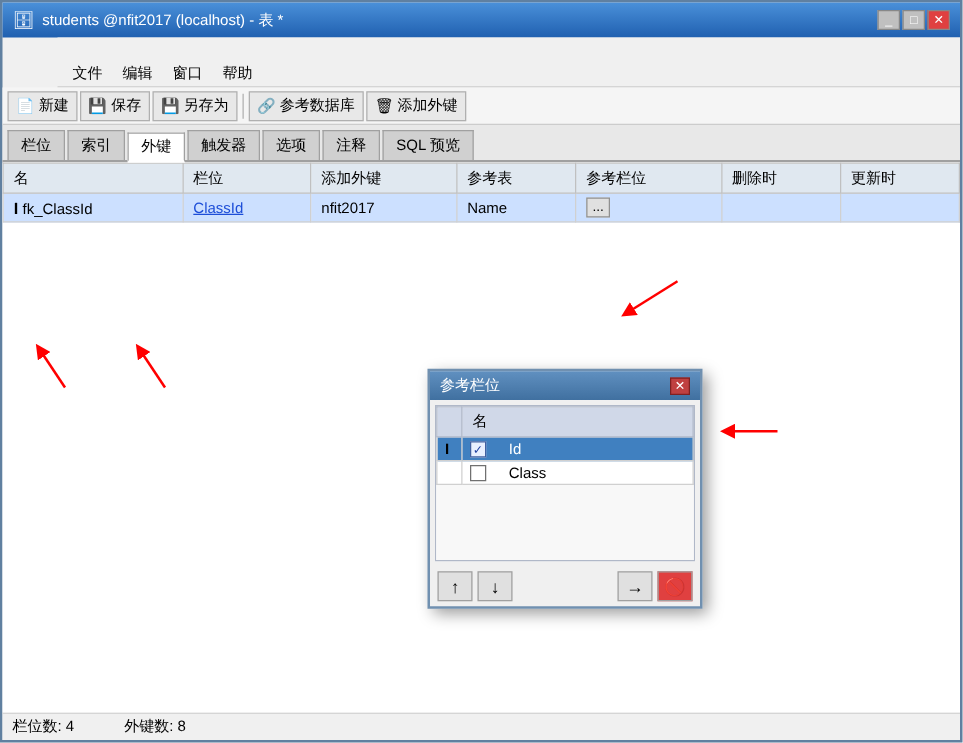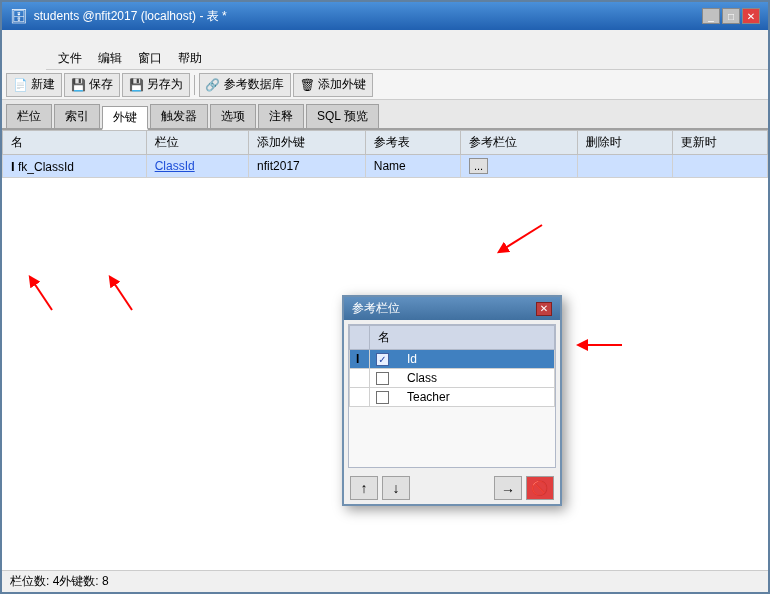--- a/index.html
+++ b/index.html
@@ -136,20 +136,21 @@
     }
 
     
     .statusbar {
       background: #f0f0f0;
       height: 22px;
       border-top: 1px solid #ccc;
       display: flex;
       align-items: center;
       padding: 0 8px;
+      gap: 40px;
       font-size: 12px;
     }
 
     
     .main-window {
       width: 770px;
       height: 594px;
       border: 2px solid #6080a0;
       display: flex;
       flex-direction: column;
@@ -431,29 +432,20 @@
             </tr>
             <tr>
               <td> </td>
               <td>
                 <div class="checkbox-cell">
                   <div class="cb"></div>
                   <span>Class</span>
                 </div>
               </td>
             </tr>
-            <tr>
-              <td> </td>
-              <td>
-                <div class="checkbox-cell">
-                  <div class="cb"></div>
-                  <span>Teacher</span>
-                </div>
-              </td>
-            </tr>
           </tbody>
         </table>
         <div style="height:60px;background:#f8f8f8;"></div>
       </div>
       <div class="dialog-footer">
         <div class="dialog-footer-left">
           <div class="dialog-btn">↑</div>
           <div class="dialog-btn">↓</div>
         </div>
         <div class="dialog-footer-right">

